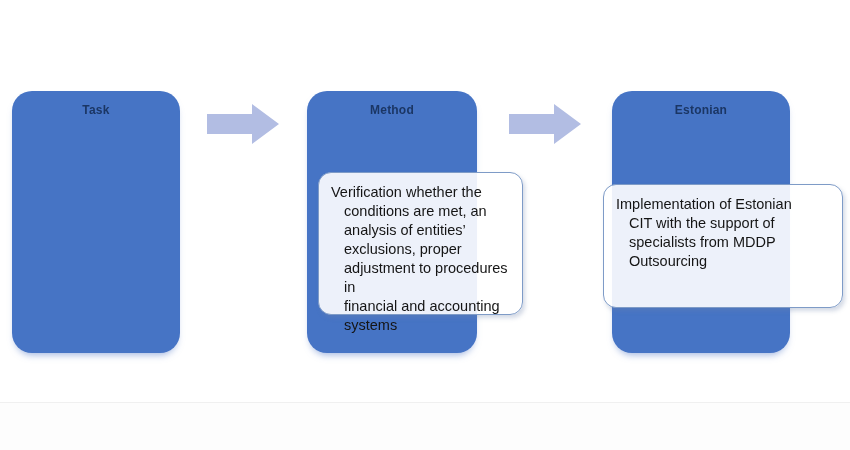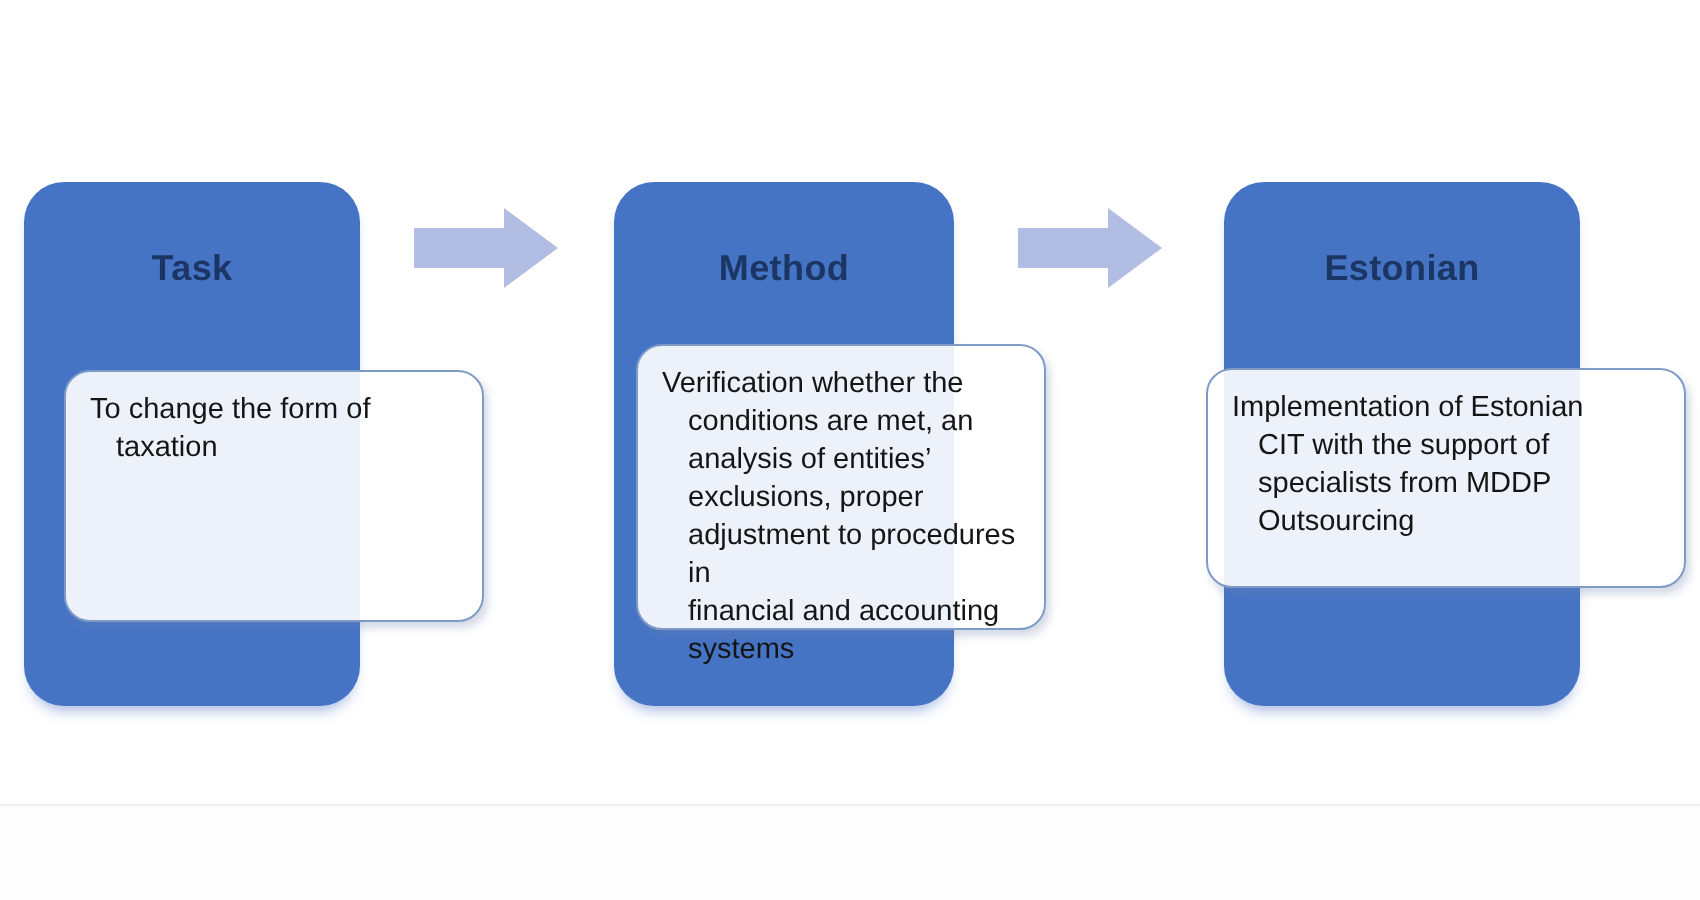--- a/index.html
+++ b/index.html
@@ -23,38 +23,37 @@
     background: #4674c5;
     border-radius: 20px;
     box-shadow: 0 5px 7px -3px rgba(90, 125, 200, 0.55);
   }
   .bluebox.task     { left: 12px;  width: 168px; }
   .bluebox.method   { left: 307px; width: 170px; }
   .bluebox.solution { left: 612px; width: 178px; }
   .boxtitle {
     padding-top: 12px;
     text-align: center;
-    font-size: 18px;
+    font-size: 12px;
     font-weight: bold;
     letter-spacing: 0.2px;
     color: #1b3664;
-    margin-top: 21px;
   }
   
   .card {
     position: absolute;
     background: rgba(255, 255, 255, 0.90);
     border: 1.5px solid #7e9bc7;
     border-radius: 13px;
     box-shadow: 2px 3px 4px rgba(110, 130, 170, 0.30);
     box-sizing: border-box;
   }
   .card.task     { left: 32px;  top: 185px; width: 210px; height: 126px; }
   .card.method   { left: 318px; top: 172px; width: 205px; height: 143px; }
-  .card.solution { left: 603px; top: 184px; width: 240px; height: 110px; }
+  .card.solution { left: 603px; top: 184px; width: 240px; height: 124px; }
   .cardtext {
     padding: 10px 8px 0 25px;
     text-indent: -13px;
     white-space: pre-line;
     font-size: 14.5px;
     line-height: 19px;
     color: #151515;
   }
   
   .arrow {
@@ -94,24 +93,20 @@
   </div>
 
   <svg class="arrow a2" viewBox="0 0 72 40">
     <polygon points="0,10 45,10 45,0 72,20 45,40 45,30 0,30" fill="#b2bde3"></polygon>
   </svg>
 
   <div class="bluebox solution">
     <div class="boxtitle">Estonian</div>
   </div>
 
-  <div class="card task">
-    <div class="cardtext">To change the form of
-taxation</div>
-  </div>
 
   <div class="card method">
     <div class="cardtext">Verification whether the
 conditions are met, an
 analysis of entities’
 exclusions, proper
 adjustment to procedures in
 financial and accounting
 systems</div>
   </div>

